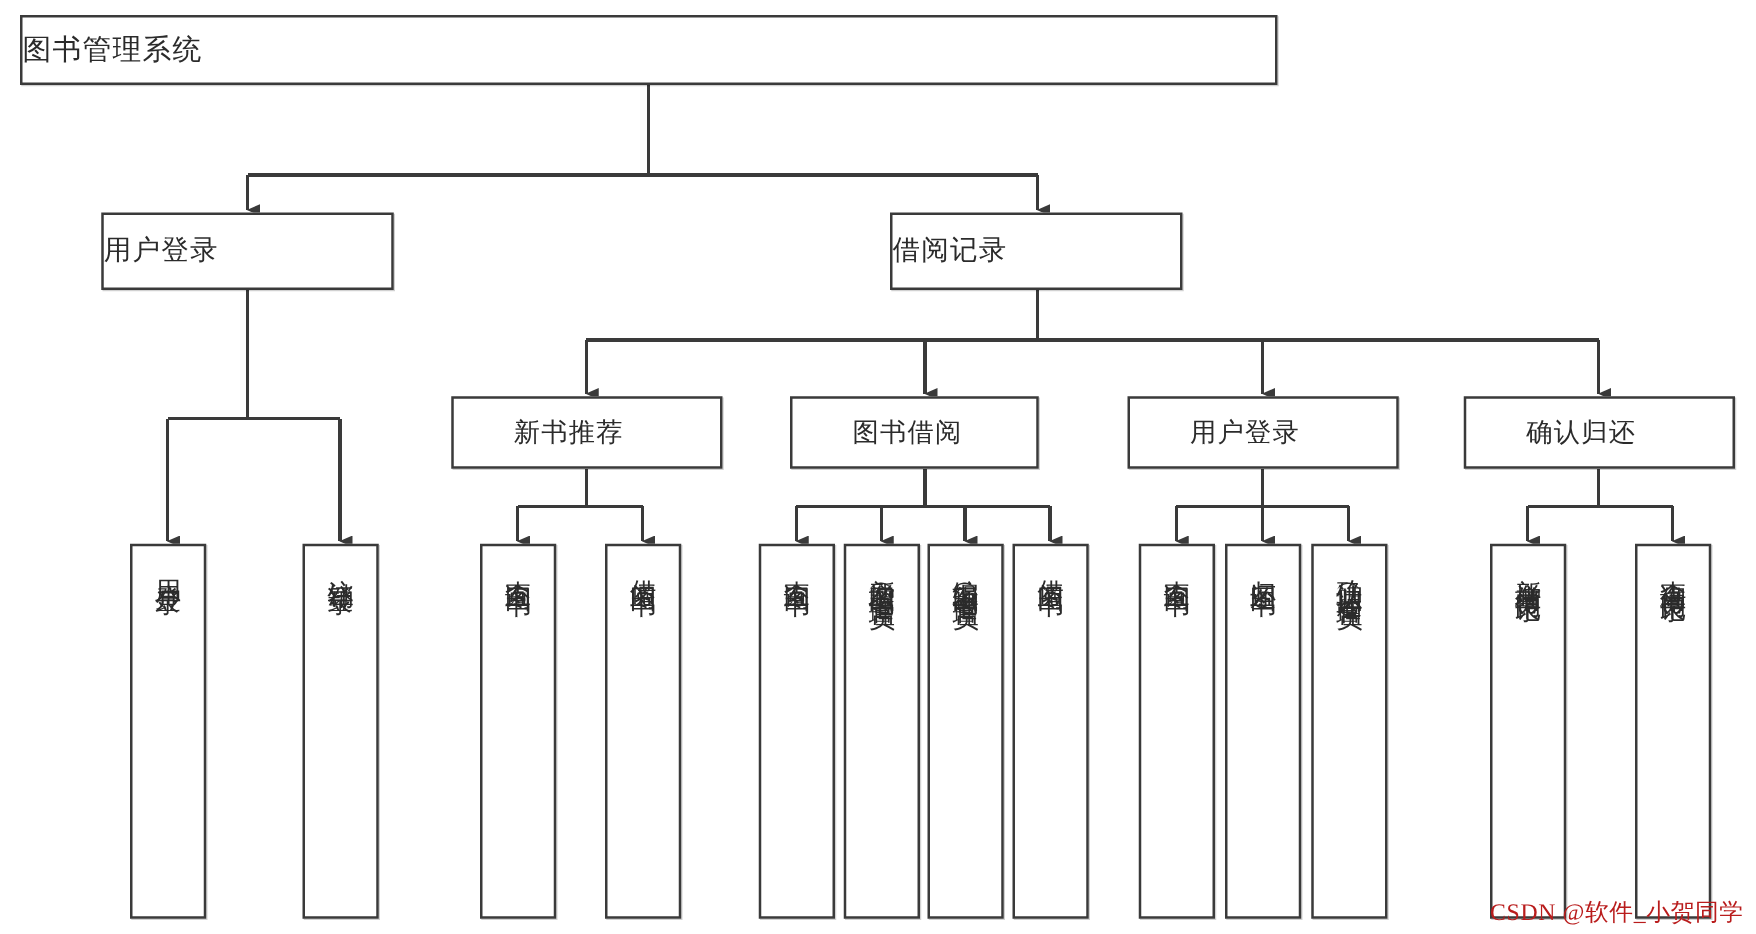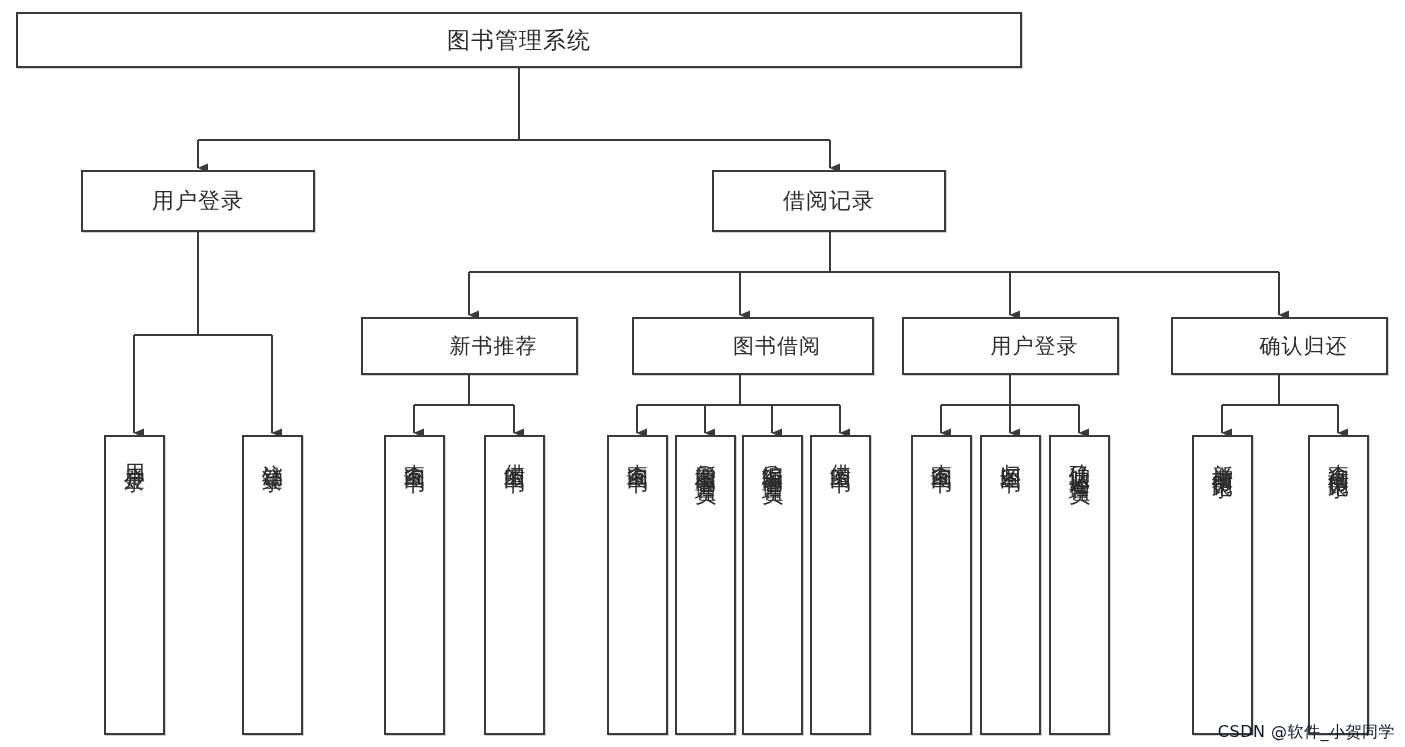--- a/index.html
+++ b/index.html
@@ -25,21 +25,20 @@
     height: 747px;
     pointer-events: none;
   }
   .node {
     position: absolute;
     box-sizing: border-box;
     border: 2px solid #3a3a3a;
     background: #ffffff;
     display: flex;
     align-items: center;
-    justify-content: center;
     color: #2b2b2b;
     box-shadow: 1px 1px 0 rgba(0,0,0,0.18);
   }
   .node.level-root {
     font-size: 23px;
   }
   .node.level-1 {
     font-size: 22px;
   }
   .node.level-2 {
@@ -61,24 +60,25 @@
     writing-mode: vertical-rl;
     text-orientation: upright;
     letter-spacing: 3px;
     white-space: nowrap;
     line-height: 1.05;
   }
   #watermark {
     position: absolute;
     right: 10px;
     bottom: 4px;
-    font-size: 16px;
-    color: #0f172a;
+    font-size: 19px;
+    color: #b91c1c;
     white-space: nowrap;
     letter-spacing: 0.5px;
+    font-family: Liberation Serif, serif;
   }
 </style>
 </head>
 <body>
 
 <div id="diagram-canvas">
 
   <svg id="edge-layer" viewBox="0 0 1405 747" xmlns="http://www.w3.org/2000/svg">
     <defs>
       <marker id="arrowhead" markerWidth="10" markerHeight="11" refX="4.6" refY="10" orient="auto" markerUnits="userSpaceOnUse">
@@ -136,21 +136,21 @@
   <div class="node level-1" style="left:81px; top:170px; width:234px; height:62px;">
     <span class="node-label">用户登录</span>
   </div>
   <div class="node level-1" style="left:712px; top:170px; width:234px; height:62px;">
     <span class="node-label">借阅记录</span>
   </div>
 
   <div class="node level-2" style="left:361px; top:317px; width:217px; height:58px;">
     <span class="node-label">新书推荐</span>
   </div>
-  <div class="node level-2" style="left:632px; top:317px; width:242px; height:58px;">
+  <div class="node level-2" style="left:632px; top:317px; width:199px; height:58px;">
     <span class="node-label">图书借阅</span>
   </div>
   <div class="node level-2" style="left:902px; top:317px; width:217px; height:58px;">
     <span class="node-label">用户登录</span>
   </div>
   <div class="node level-2" style="left:1171px; top:317px; width:217px; height:58px;">
     <span class="node-label">确认归还</span>
   </div>
 
   <div class="node leaf" style="left:104px; top:435px; width:61px; height:300px;">

